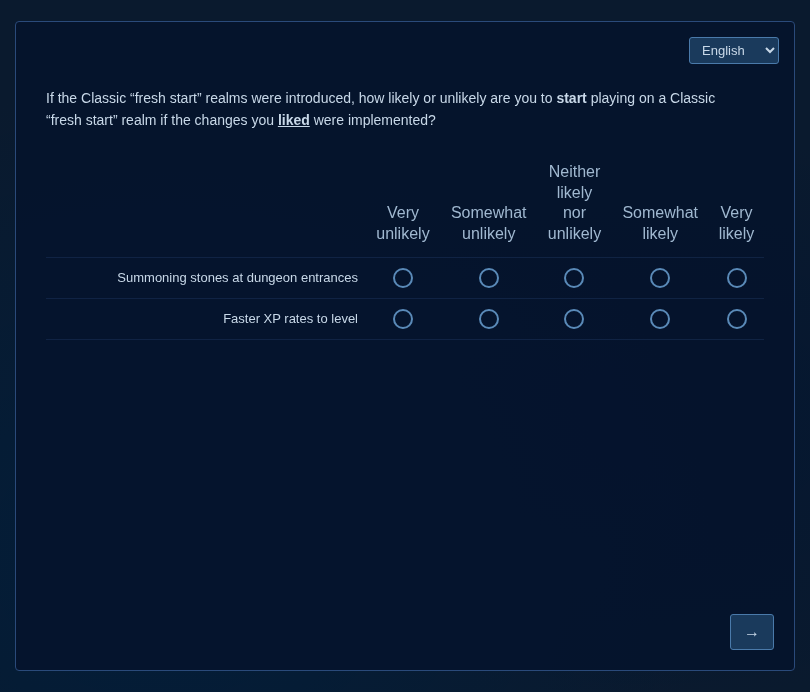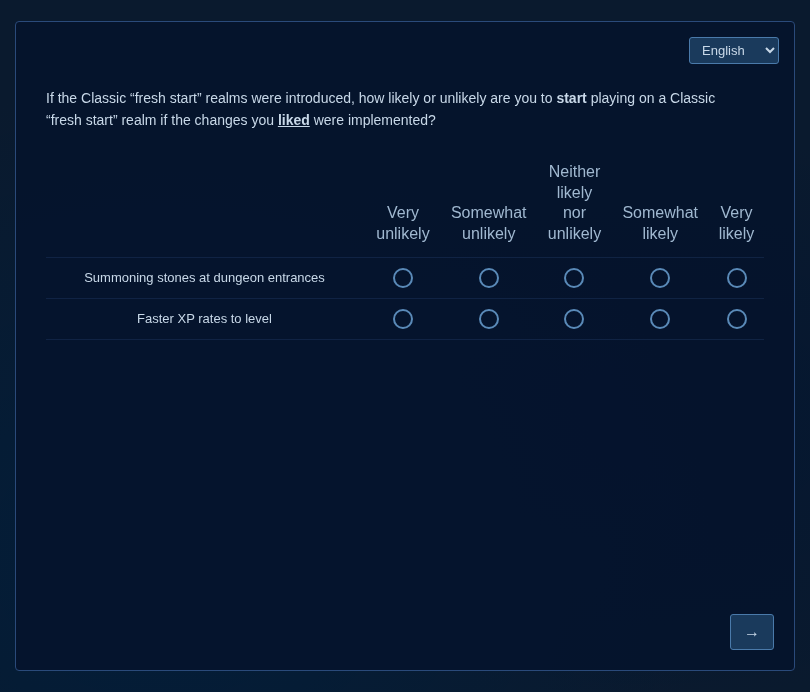--- a/index.html
+++ b/index.html
@@ -83,21 +83,21 @@
     }
 
     .matrix-table td {
       text-align: center;
       vertical-align: middle;
       padding: 10px 8px;
       border-top: 1px solid rgba(42, 74, 122, 0.3);
     }
 
     .matrix-table td.row-label {
-      text-align: center;
+      text-align: right;
       color: #c8d8e8;
       font-size: 13px;
       line-height: 1.4;
       padding-left: 5px;
     }
 
     .matrix-table tr:last-child td {
       border-bottom: 1px solid rgba(42, 74, 122, 0.3);
     }
 

